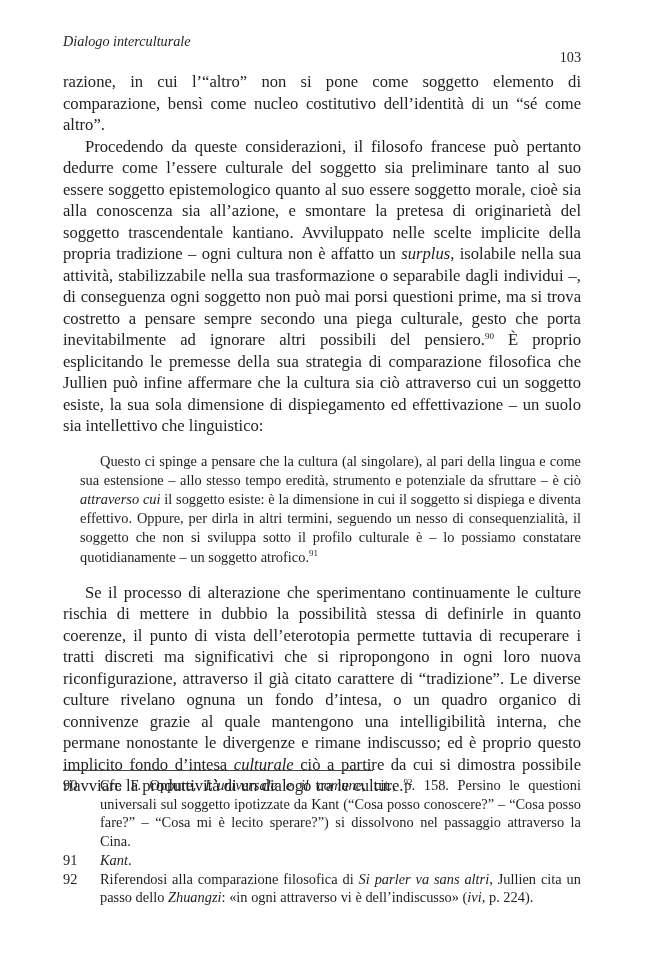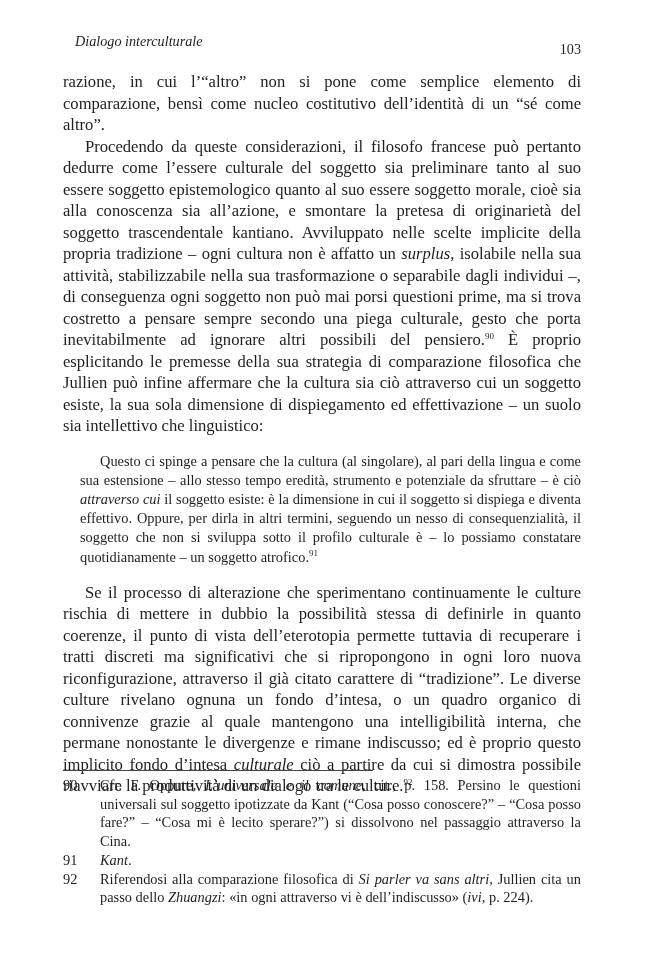--- a/index.html
+++ b/index.html
@@ -1,22 +1,22 @@
 <!DOCTYPE html>
 <html><head>
 <meta charset="utf-8">
 <style>
   html, body { margin: 0; padding: 0; background: #ffffff; }
   body { width: 650px; height: 974px; position: relative; overflow: hidden;
          font-family: "Liberation Serif", "DejaVu Serif", serif; color: #1e1e1e; }
   .page { position: absolute; left: 63px; top: 0; width: 518px; }
   .running-head { position: absolute; top: 33px; left: 0; width: 518px; height: 18px;
                   font-size: 14.2px; }
-  .running-title { position: absolute; left: 12px; top: 0; font-style: italic; }
-  .page-number { position: absolute; right: 0; top: 8px; }
+  .running-title { position: absolute; left: 0; top: 0; font-style: italic; }
+  .page-number { position: absolute; right: 0; top: 16px; }
   .body-text { position: absolute; top: 71px; left: 0; width: 518px;
                font-size: 16.6px; line-height: 21.5px; text-align: justify; }
   .body-text p { margin: 0; }
   .indent { text-indent: 22px; }
   .quote { margin: 15px 0 15px 17px !important; width: 501px; font-size: 14.4px; line-height: 19.2px;
            text-indent: 20px; text-align: justify; }
   sup { font-size: 9px; line-height: 0; vertical-align: 6px; }
   i { }
   .fn-rule { position: absolute; top: 770px; left: 0; width: 310px; height: 0;
              border-top: 1px solid #444; }
@@ -29,21 +29,21 @@
 <body>
 
 <div class="page">
 
   <div class="running-head">
     <span class="running-title">Dialogo interculturale</span>
     <span class="page-number">103</span>
   </div>
 
   <div class="body-text">
-    <p><span>razione, in cui l’“altro” non si pone come semplice elemento di comparazione, bensì come nucleo costitutivo dell’identità di un “sé come altro”.</span></p>
+    <p><span>razione, in cui l’“altro” non si pone come soggetto elemento di comparazione, bensì come nucleo costitutivo dell’identità di un “sé come altro”.</span></p>
 
     <p class="indent"><span>Procedendo da queste considerazioni, il filosofo francese può pertanto dedurre come l’essere culturale del soggetto sia preliminare tanto al suo essere soggetto epistemologico quanto al suo essere soggetto morale, cioè sia alla conoscenza sia all’azione, e smontare la pretesa di originarietà del soggetto trascendentale kantiano. Avviluppato nelle scelte implicite della propria tradizione – ogni cultura non è affatto un </span><i>surplus</i><span>, isolabile nella sua attività, stabilizzabile nella sua trasformazione o separabile dagli individui –, di conseguenza ogni soggetto non può mai porsi questioni prime, ma si trova costretto a pensare sempre secondo una piega culturale, gesto che porta inevitabilmente ad ignorare altri possibili del pensiero.</span><sup>90</sup><span> È proprio esplicitando le premesse della sua strategia di comparazione filosofica che Jullien può infine affermare che la cultura sia ciò attraverso cui un soggetto esiste, la sua sola dimensione di dispiegamento ed effettivazione – un suolo sia intellettivo che linguistico:</span></p>
 
     <p class="quote"><span>Questo ci spinge a pensare che la cultura (al singolare), al pari della lingua e come sua estensione – allo stesso tempo eredità, strumento e potenziale da sfruttare – è ciò </span><i>attraverso cui</i><span> il soggetto esiste: è la dimensione in cui il soggetto si dispiega e diventa effettivo. Oppure, per dirla in altri termini, seguendo un nesso di consequenzialità, il soggetto che non si sviluppa sotto il profilo culturale è – lo possiamo constatare quotidianamente – un soggetto atrofico.</span><sup>91</sup></p>
 
     <p class="indent"><span>Se il processo di alterazione che sperimentano continuamente le culture rischia di mettere in dubbio la possibilità stessa di definirle in quanto coerenze, il punto di vista dell’eterotopia permette tuttavia di recuperare i tratti discreti ma significativi che si ripropongono in ogni loro nuova riconfigurazione, attraverso il già citato carattere di “tradizione”. Le diverse culture rivelano ognuna un fondo d’intesa, o un quadro organico di connivenze grazie al quale mantengono una intelligibilità interna, che permane nonostante le divergenze e rimane indiscusso; ed è proprio questo implicito fondo d’intesa </span><i>culturale</i><span> ciò a partire da cui si dimostra possibile riavviare la produttività di un dialogo tra le culture.</span><sup>92</sup></p>
   </div>
 
   <div class="fn-rule"></div>
 

